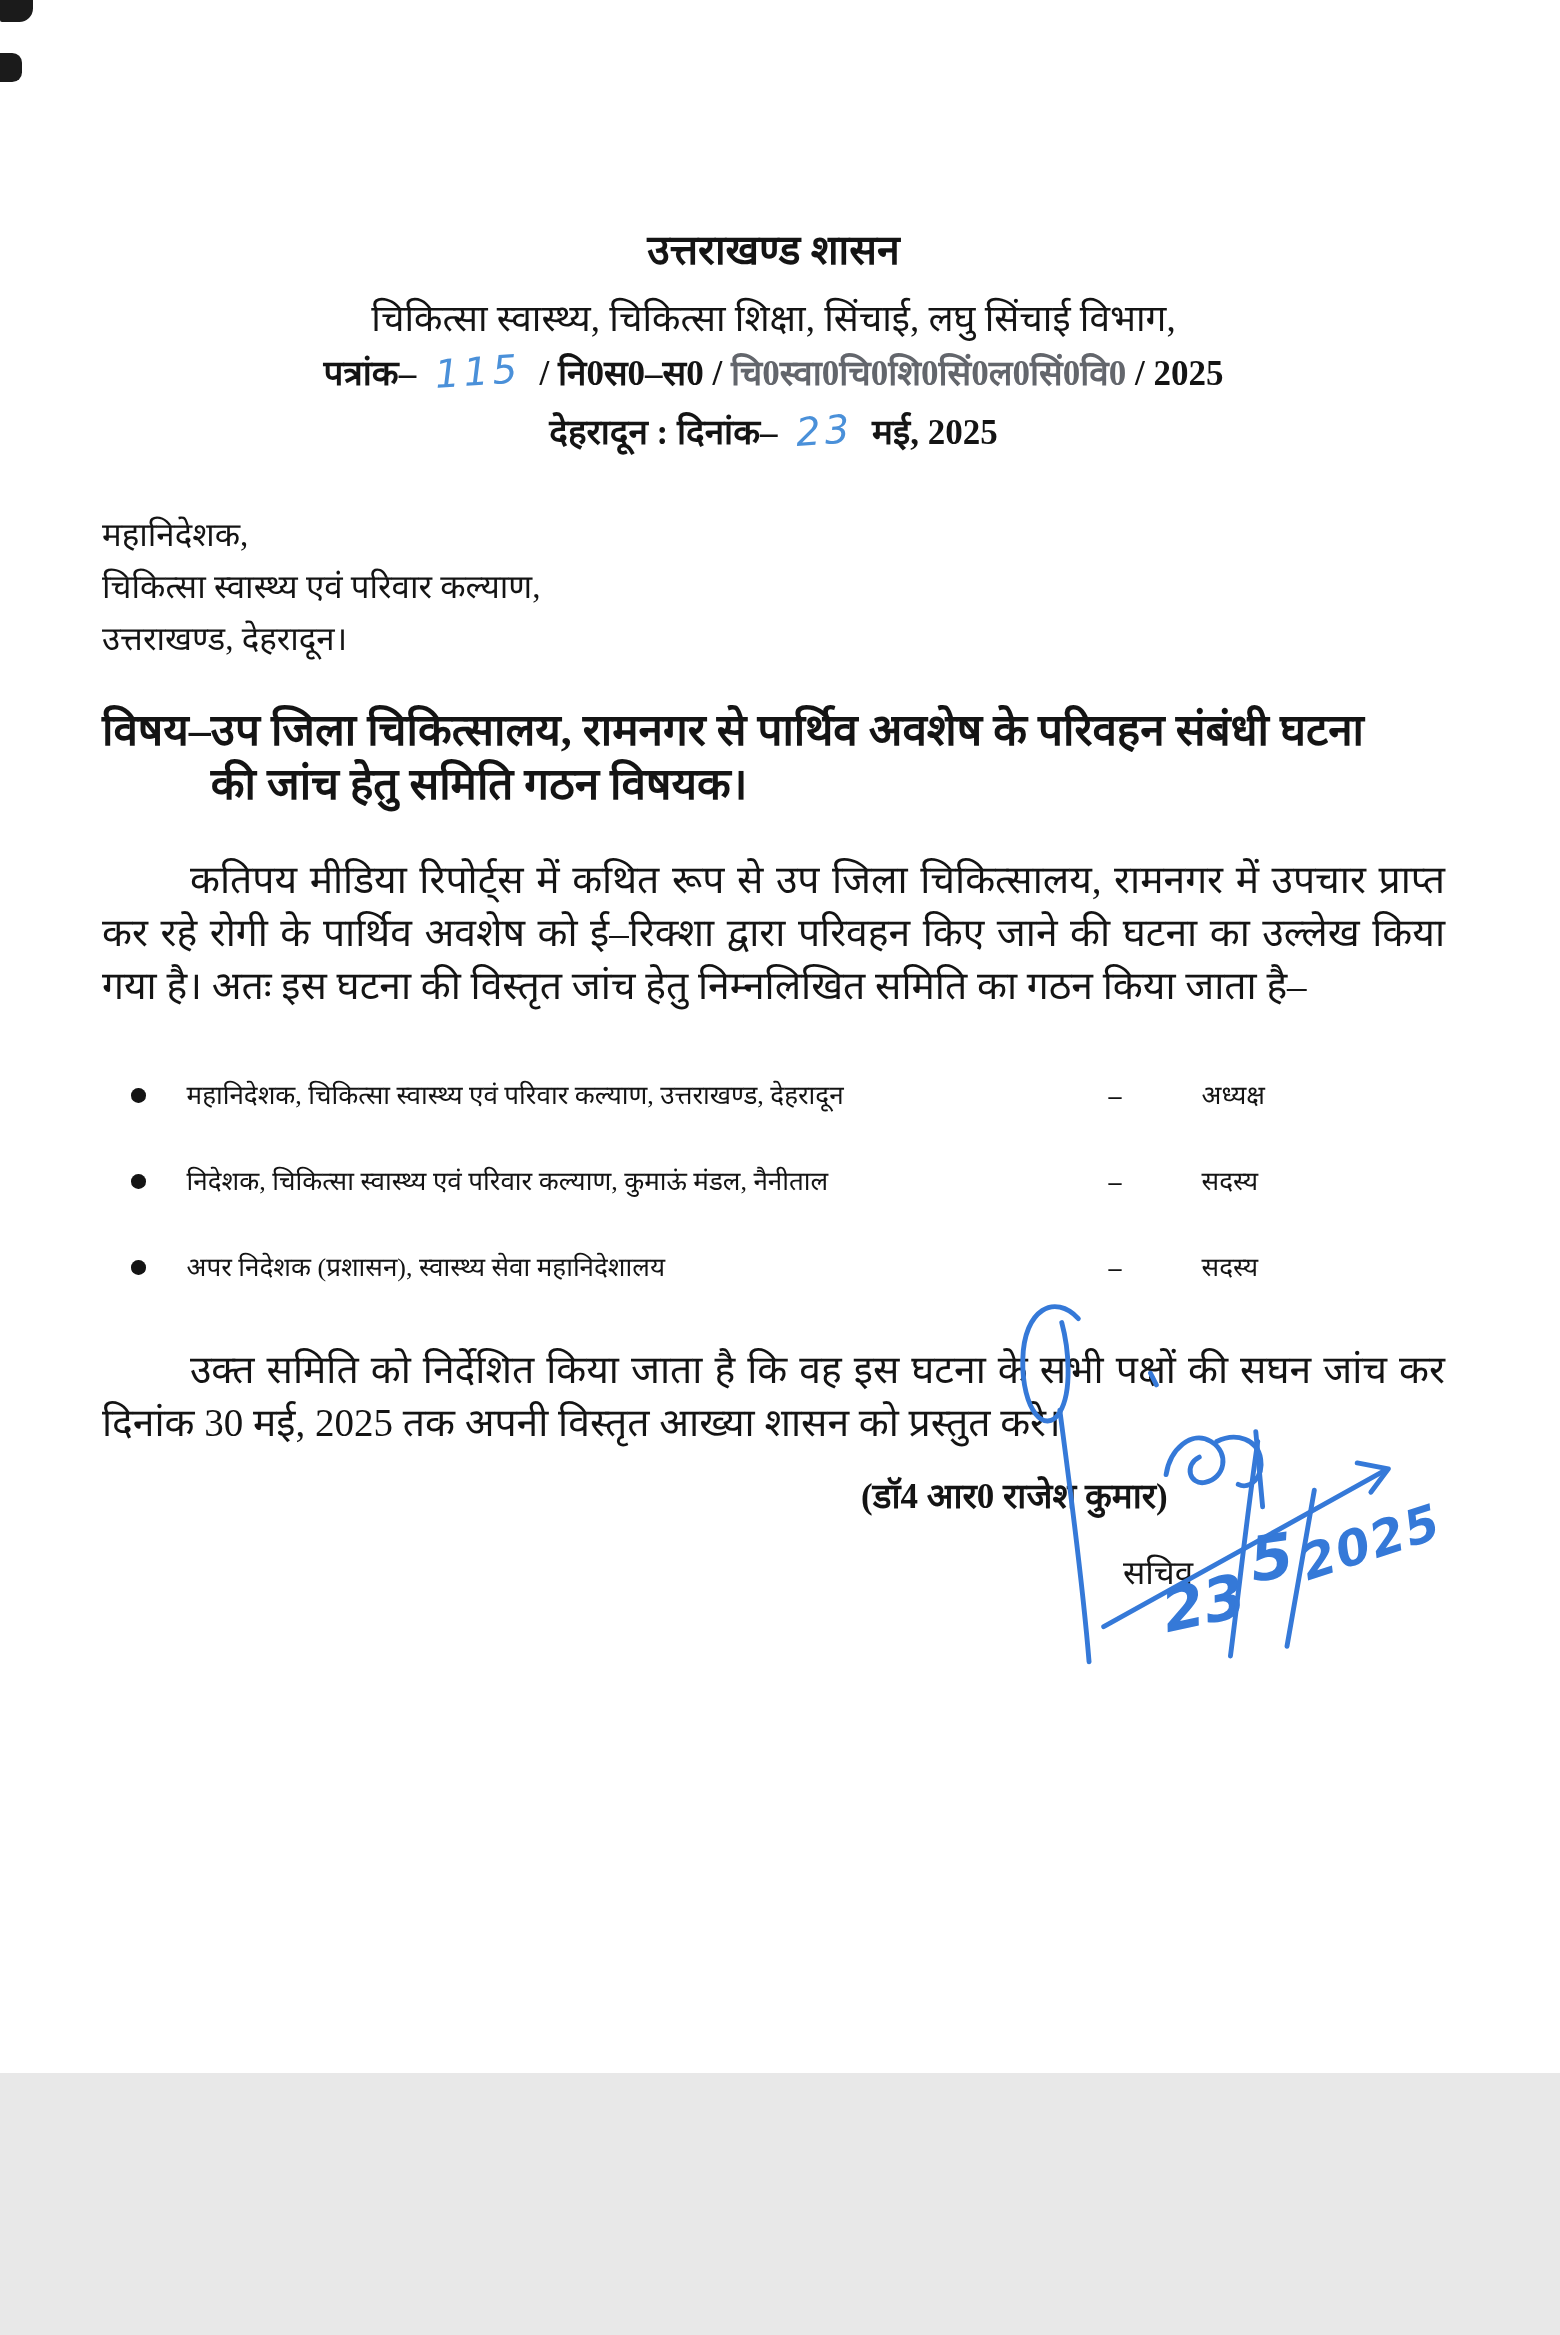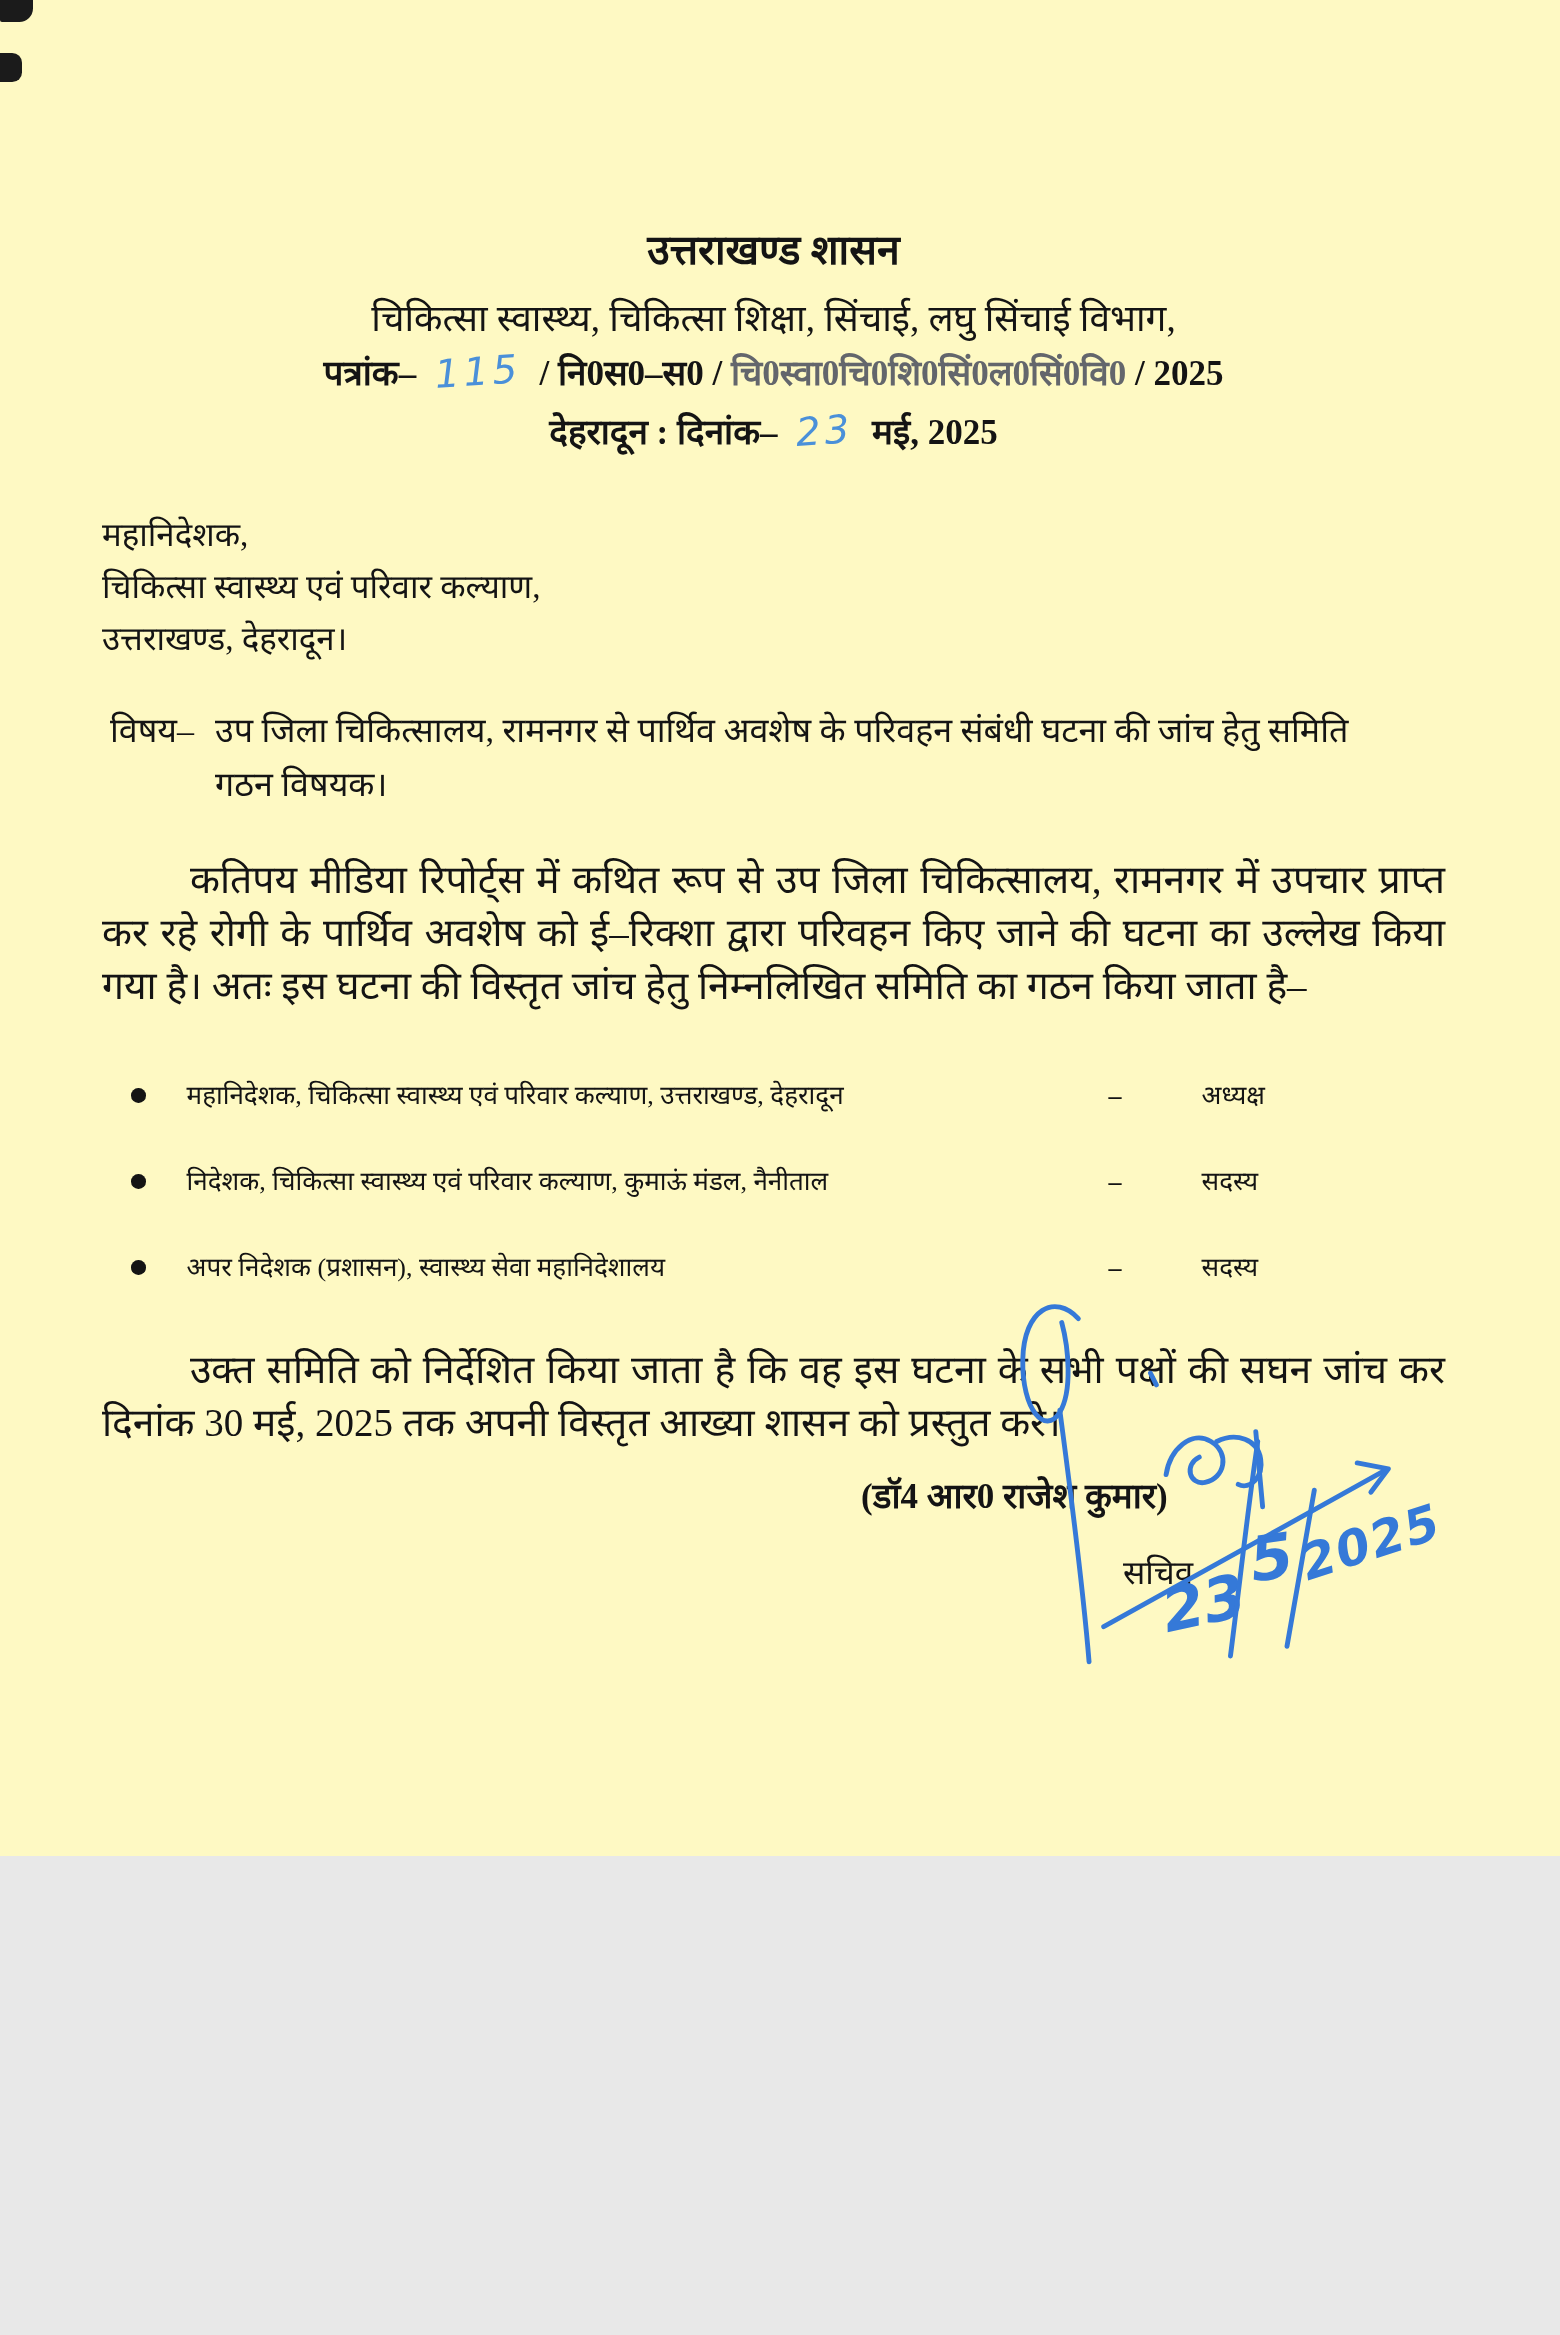--- a/index.html
+++ b/index.html
@@ -1,19 +1,19 @@
 <!DOCTYPE html>
 <html lang="hi"><head>
 <meta charset="utf-8">
 <style>
   html,body{margin:0;padding:0;background:#e8e8e8;}
   .page{
     position:relative;
-    width:1560px;height:1856px;
-    background:#fef9c3;
+    width:1560px;height:2073px;
+    background:#ffffff;
     margin:0 auto;
     overflow:hidden;
     font-family:"Liberation Serif","DejaVu Sans",serif;
     color:#141414;
   }
   .content{padding:226px 115px 0 102px;}
 
   .c{text-align:center;}
   .gov-title{font-size:41px;font-weight:bold;line-height:49px;}
   .dept-line{font-size:37px;font-weight:normal;line-height:47px;margin-top:20px;}
@@ -27,21 +27,21 @@
     font-weight:normal;
     letter-spacing:3.9px;
     display:inline-block;
     transform:rotate(-4deg);
     padding:0 9.8px;
   }
   .hand-num{font-size:39px;}
 
   .addressee{margin-top:51px;font-size:33px;line-height:52px;}
 
-  .subject{margin-top:39px;display:flex;font-size:34px;font-weight:normal;line-height:54px;margin-left:8px;}
+  .subject{margin-top:39px;display:flex;font-size:44px;font-weight:bold;line-height:54px;}
   .subject-label{flex:0 0 105px;}
   .subject-text{width:1161px;}
 
   .para{font-size:39px;line-height:53px;text-align:justify;text-indent:88px;}
   .para1{margin-top:41px;}
   .para2{margin-top:49px;}
 
   .committee{margin-top:57px;}
   .c-row{display:flex;align-items:flex-start;font-size:26px;line-height:53px;margin-bottom:33px;}
   .c-bullet{flex:0 0 14.6px;height:14.6px;border-radius:50%;background:#141414;margin:19.5px 41px 0 29px;}

